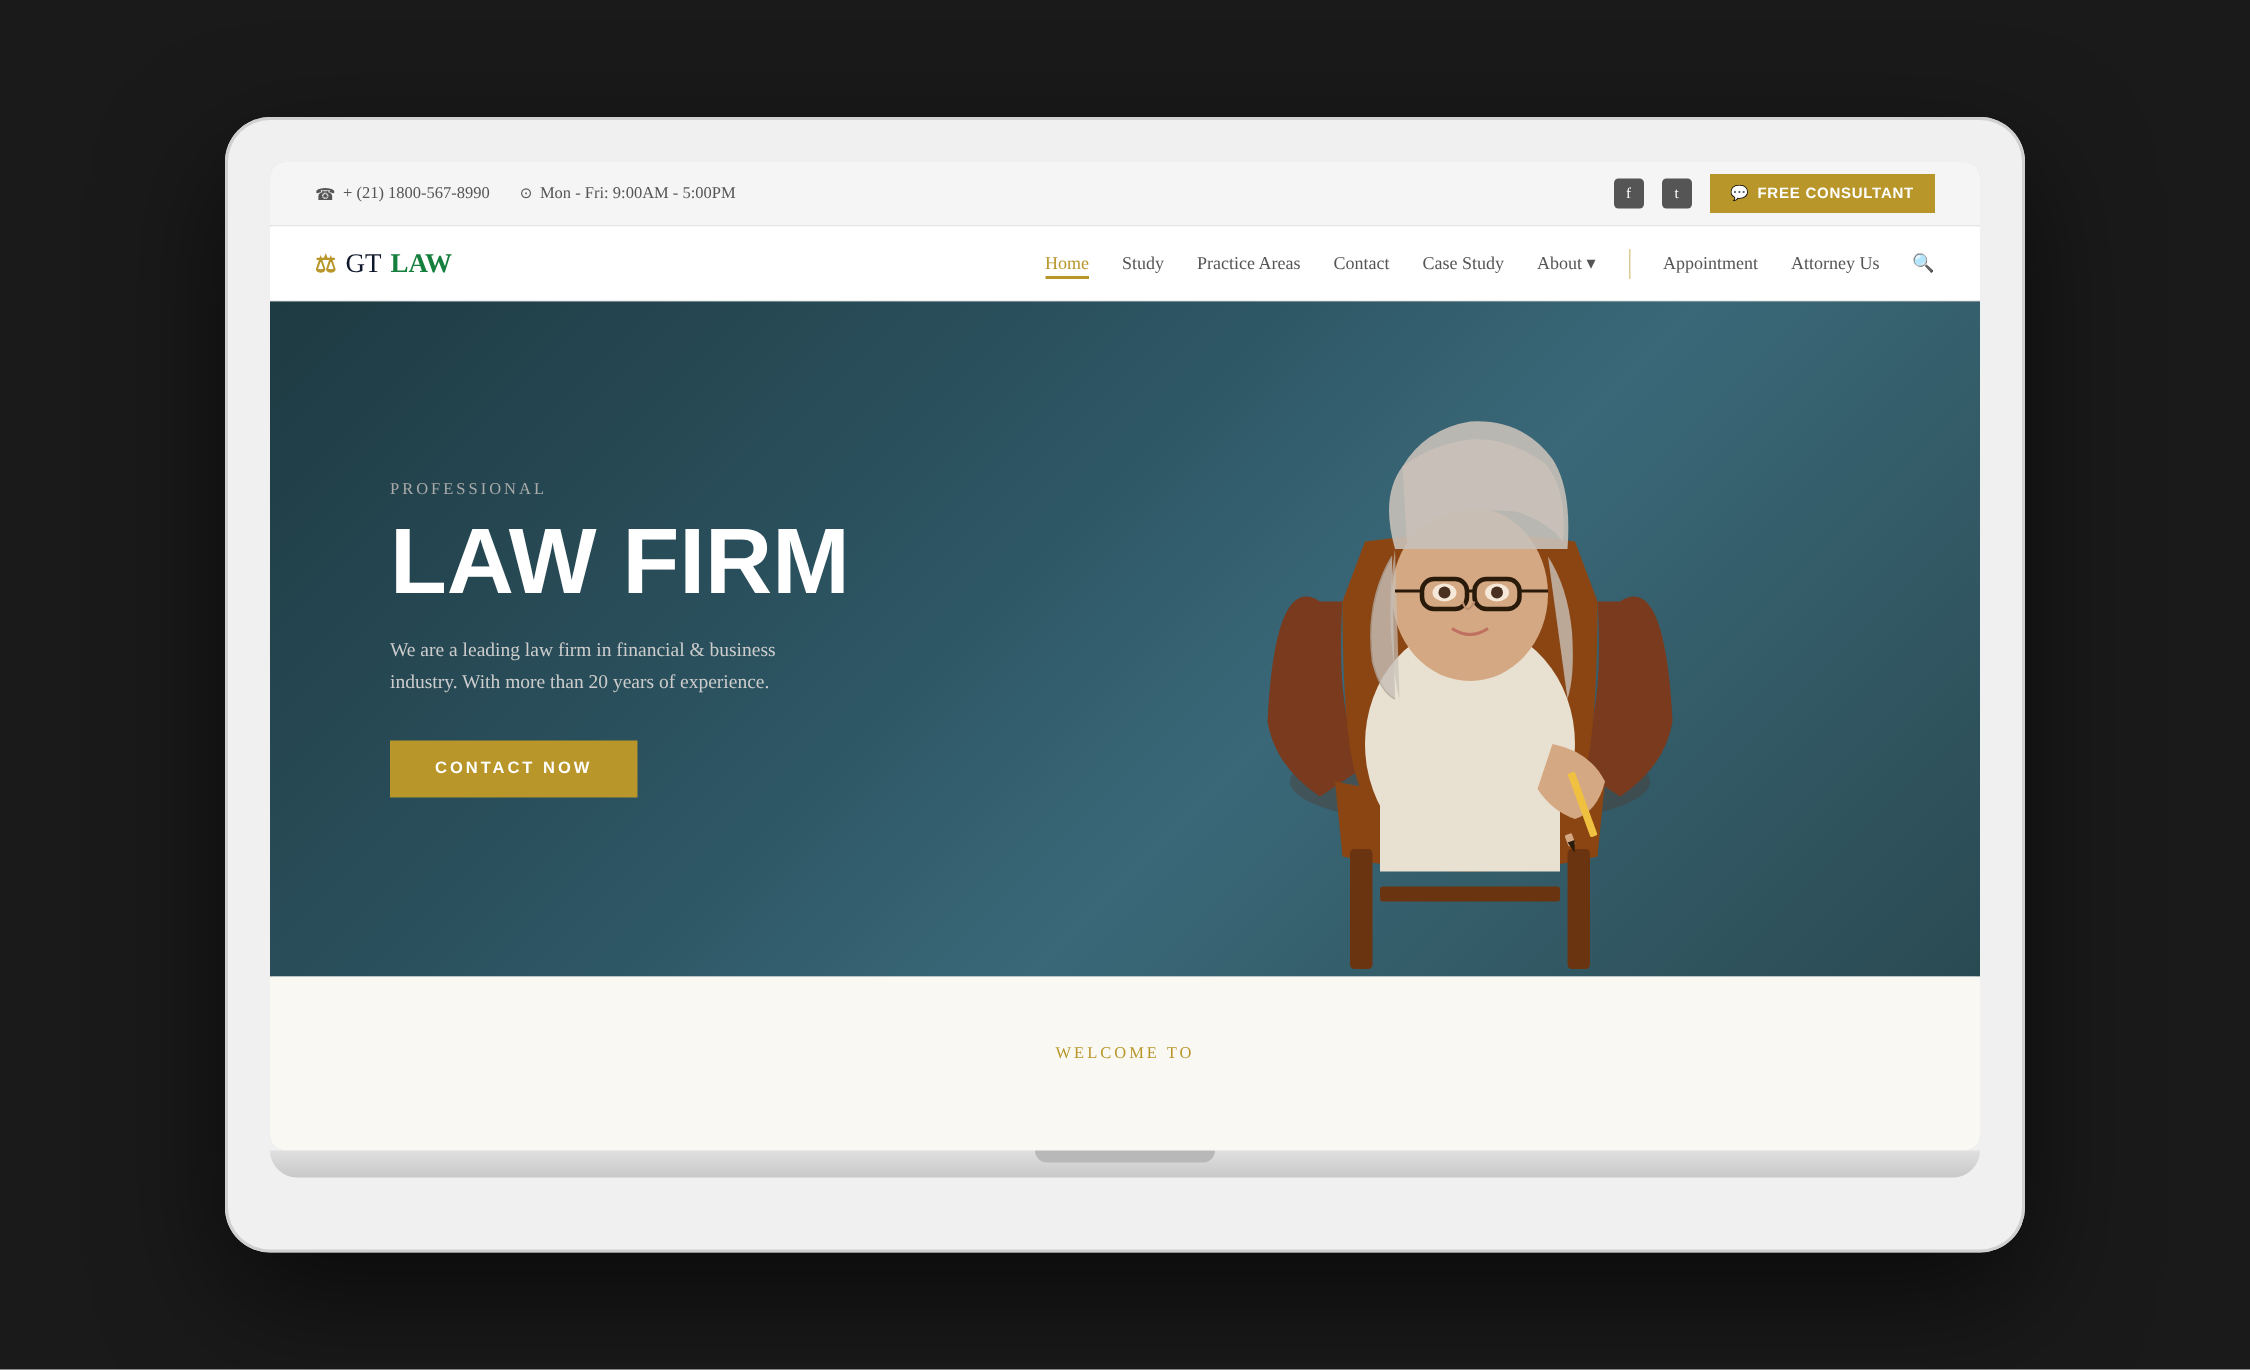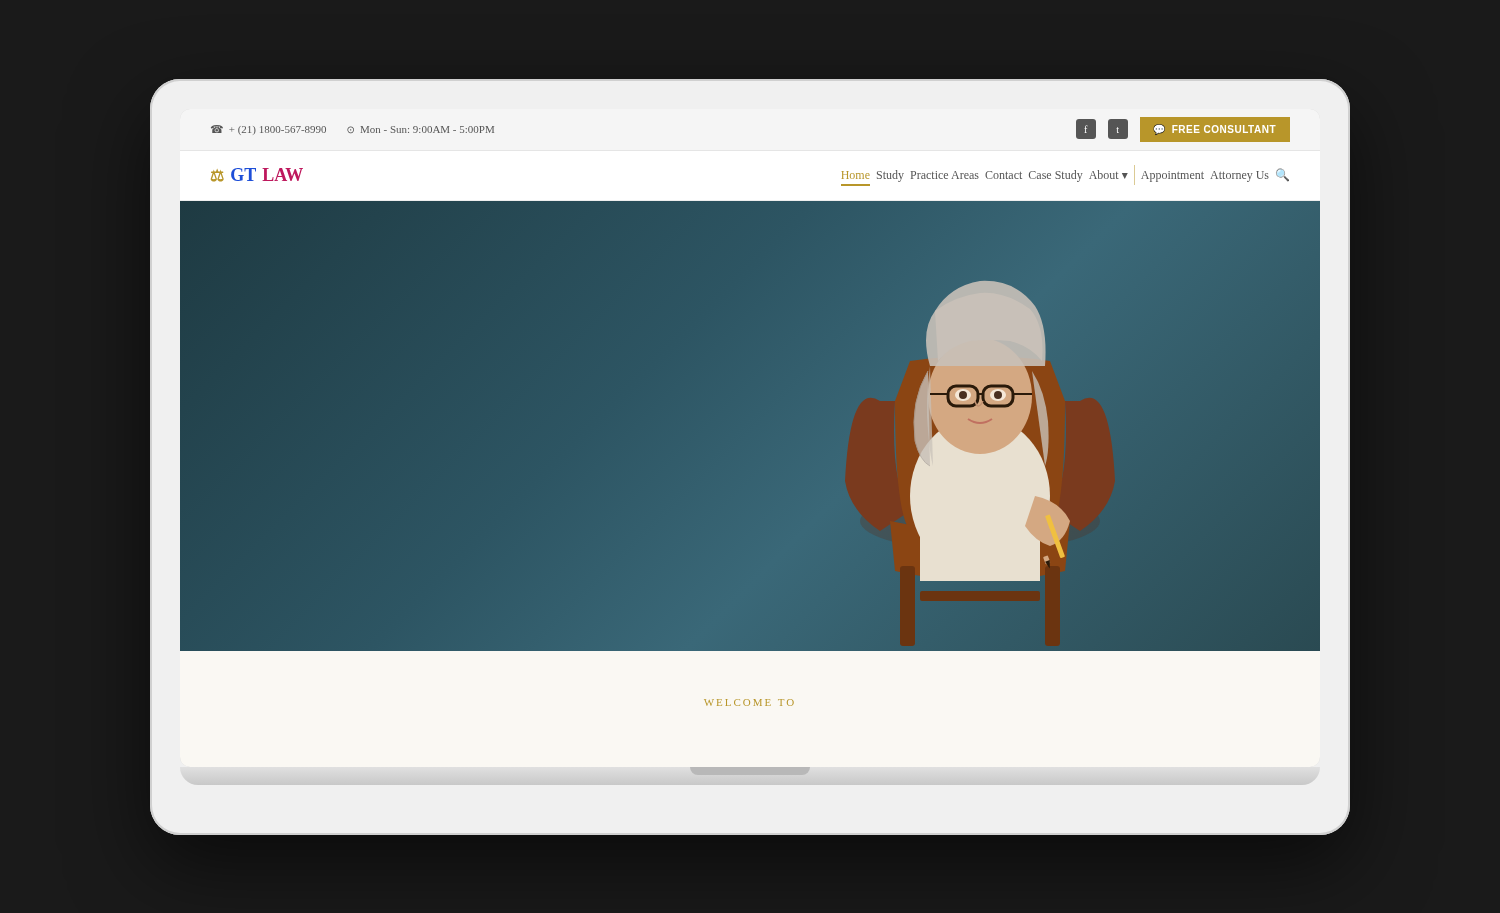--- a/index.html
+++ b/index.html
@@ -113,31 +113,31 @@
       gap: 6px;
       font-size: 18px;
       font-weight: bold;
       color: #2c2c2c;
     }
     .logo-icon {
       color: #b8962a;
       font-size: 16px;
     }
     .logo-gt {
-      color: #1d4ed8;
-      font-weight: 700;
+      color: #0f172a;
+      font-weight: 400;
     }
     .logo-law {
-      color: #be185d;
+      color: #15803d;
       font-weight: 900;
     }
     .nav-links {
       display: flex;
       align-items: center;
-      gap: 6px;
+      gap: 22px;
       list-style: none;
       font-size: 12px;
     }
     .nav-links li a {
       text-decoration: none;
       color: #555;
       cursor: pointer;
     }
     .nav-links li a.active {
       color: #b8962a;
@@ -253,21 +253,21 @@
   <div class="laptop-screen">
 
     <div class="top-bar">
       <div class="top-bar-left">
         <div class="top-bar-contact">
           <span>☎</span>
           <span>+ (21) 1800-567-8990</span>
         </div>
         <div class="top-bar-hours">
           <span style="font-size:10px;">⊙</span>
-          <span>Mon - Sun: 9:00AM - 5:00PM</span>
+          <span>Mon - Fri: 9:00AM - 5:00PM</span>
         </div>
       </div>
       <div class="top-bar-right">
         <div class="social-icon">
           <span>f</span>
         </div>
         <div class="social-icon">
           <span>t</span>
         </div>
         <button class="btn-consultant">
@@ -347,20 +347,26 @@
           <path d="M178,218 Q190,226 202,218" fill="none" stroke="#c07060" stroke-width="2"></path>
 
           <path d="M245,295 Q270,300 280,320 Q275,340 260,345 Q245,340 235,325 Z" fill="#d4a882"></path>
 
           <rect x="255" y="315" width="5" height="45" fill="#f0c040" rx="1" transform="rotate(-20, 255, 315)"></rect>
           <rect x="253" y="356" width="5" height="8" fill="#d4a882" rx="1" transform="rotate(-20, 253, 356)"></rect>
           <polygon points="255,360 260,360 257,368" fill="#2a1a0a" transform="rotate(-20, 257, 360)"></polygon>
         </svg>
       </div>
 
+      <div class="hero-content">
+        <p class="hero-tag">PROFESSIONAL</p>
+        <h1 class="hero-title">LAW FIRM</h1>
+        <p class="hero-desc">We are a leading law firm in financial &amp; business industry. With more than 20 years of experience.</p>
+        <button class="btn-contact">CONTACT NOW</button>
+      </div>
     </div>
 
     <div class="welcome-section">
       <p class="welcome-tag">WELCOME TO</p>
     </div>
 
   </div>
   <div class="laptop-base"></div>
 </div>
 

